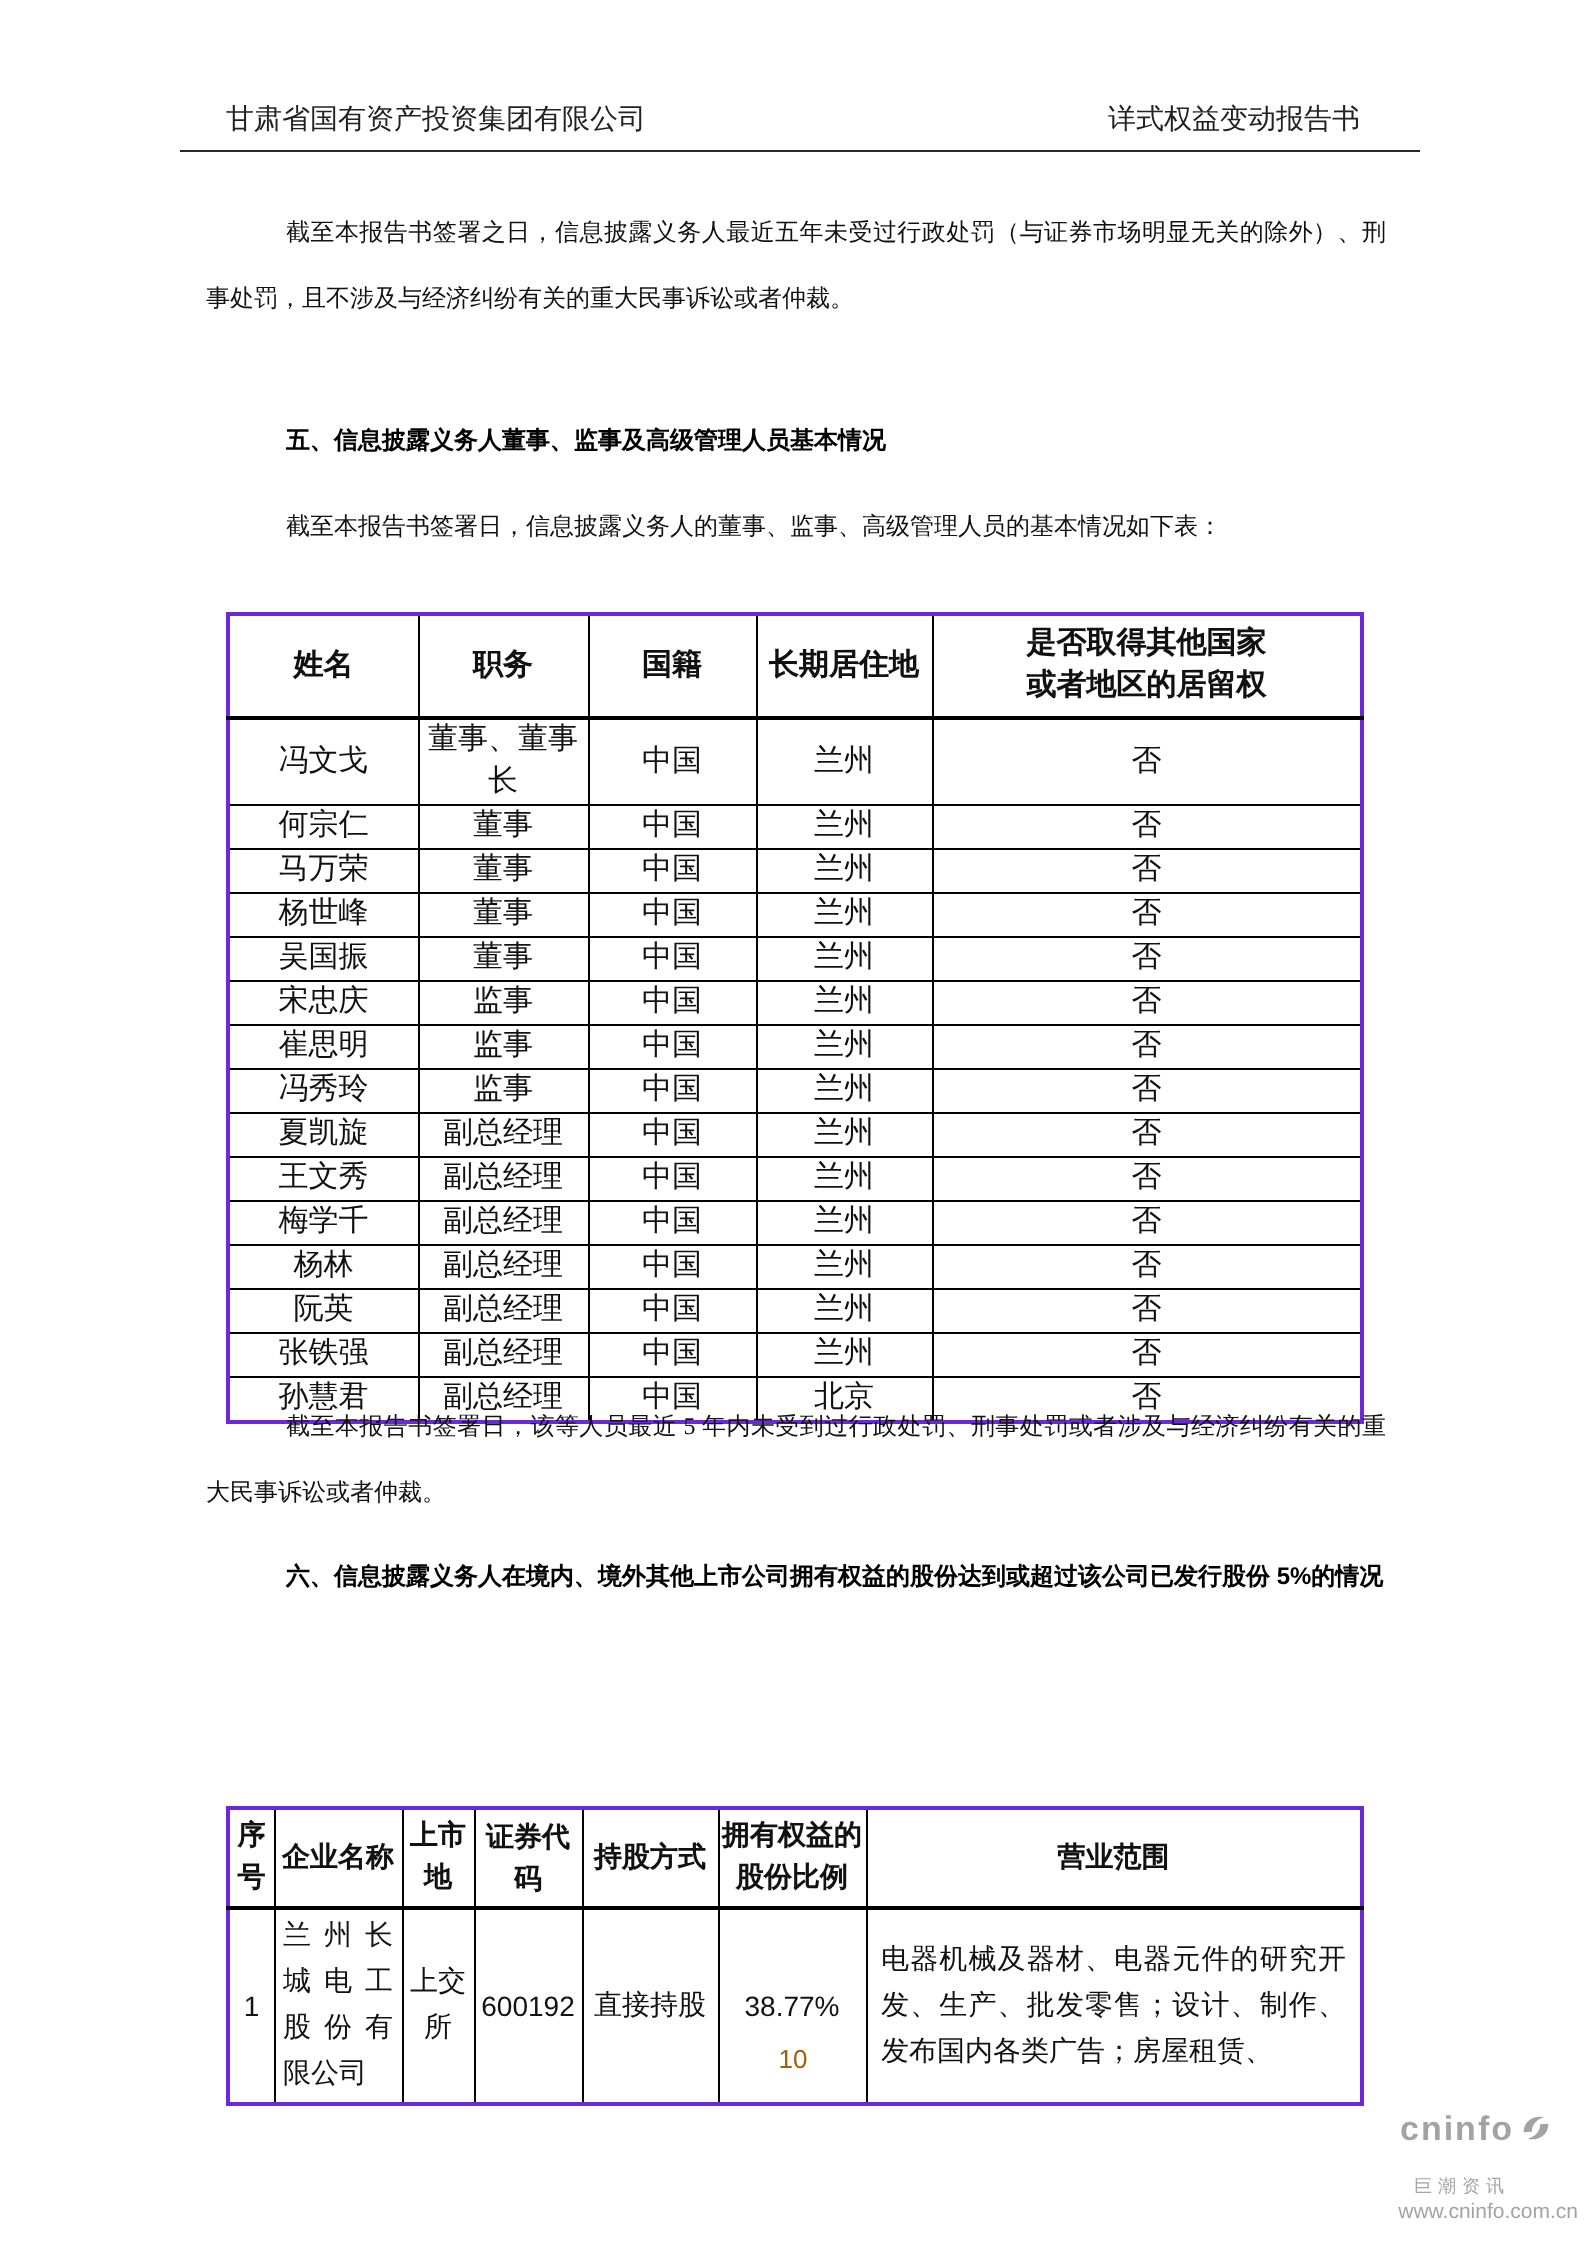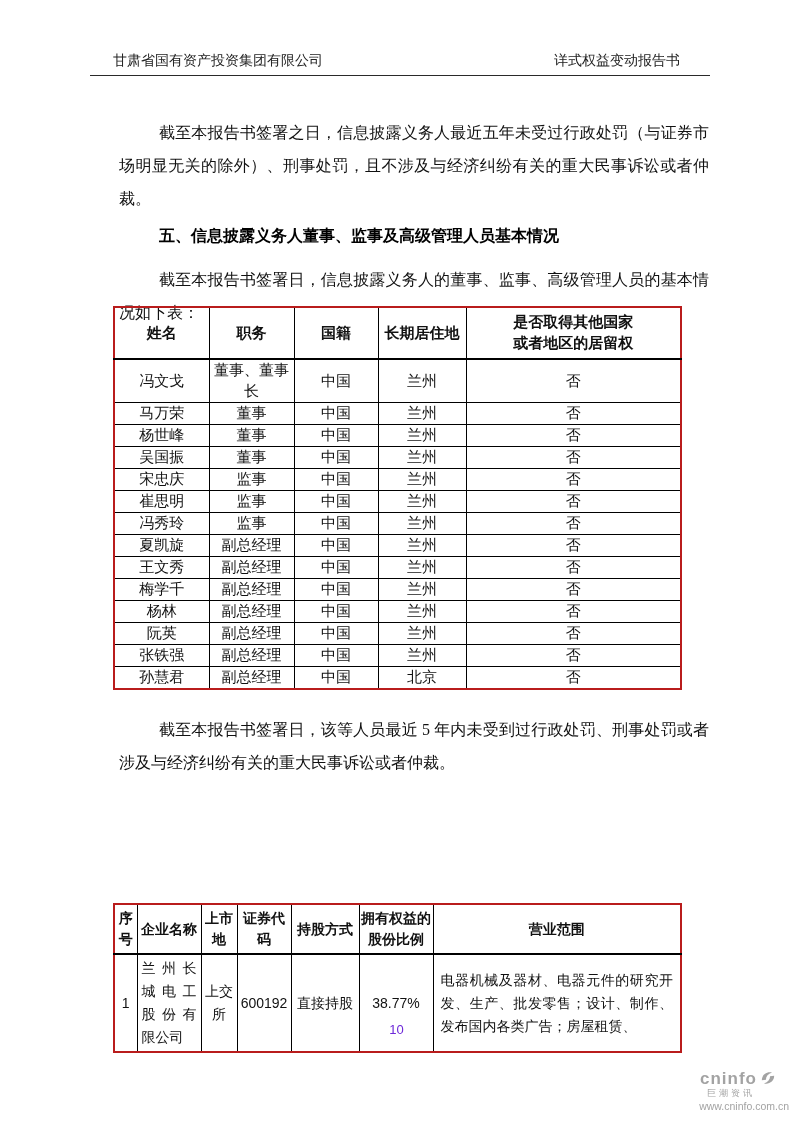--- a/index.html
+++ b/index.html
@@ -25,39 +25,39 @@
   }
   .hdr-rule {
     position: absolute;
     top: 75px; left: 90px; width: 620px;
     border-bottom: 1px solid #2a2a2a;
   }
   
   .para, .heading {
     position: absolute;
     left: 103px; width: 590px;
-    margin: 16px;
-    font-size: 16px;
+    margin: 0;
+    font-size: 12px;
     line-height: 33px;
     text-align: justify;
     text-indent: 40px;
   }
   .heading {
     font-weight: bold;
     font-family: "Liberation Sans", "DejaVu Sans", sans-serif;
     color: #000;
   }
   .heading.one-line { line-height: 22px; font-family: Liberation Serif, serif; }
   
   .doc-table {
     position: absolute;
     left: 113px; width: 567px;
     border-collapse: collapse;
     table-layout: fixed;
-    border: 2px solid #b91c1c;
+    border: 2px solid #6d28d9;
   }
   .doc-table th, .doc-table td { border: 1px solid #000; }
   .doc-table thead tr { border-bottom: 2px solid #000; }
   .doc-table th {
     font-weight: bold;
     text-align: center;
     vertical-align: middle;
     padding: 3px 1px;
     line-height: 21px;
   }
@@ -76,21 +76,21 @@
   .t2 td:nth-child(2) { text-align: justify; padding: 2px 4px; }
   .t2 td:nth-child(7) { text-align: justify; padding: 2px 7px; }
   .num { font-family: "Liberation Sans", "DejaVu Sans", sans-serif; }
   
   .pageno {
     position: absolute;
     top: 1022px; left: 0; width: 100%;
     text-align: center;
     font-size: 13px;
     font-family: "Liberation Sans", "DejaVu Sans", sans-serif;
-    color: #6d28d9;
+    color: #a16207;
   }
   .cninf {
     position: absolute;
     right: 4px; bottom: 11px;
     color: #a3a3a3;
     font-family: "Liberation Sans", "DejaVu Sans", sans-serif;
     text-align: right;
     line-height: 1;
   }
   .cninf .row1 {
@@ -102,21 +102,21 @@
   .cninf .brand {
     font-size: 17px;
     font-weight: bold;
     letter-spacing: 1px;
   }
   .cninf svg { margin-left: 2px; }
   .cninf .cn {
     font-size: 9px;
     letter-spacing: 3px;
     padding-right: 34px;
-    margin-top: 2px;
+    margin-top: 16px;
   }
   .cninf .url {
     font-size: 10.5px;
     margin-top: 3px;
   }
 </style>
 </head>
 <body>
 
 <div class="page">
@@ -152,20 +152,27 @@
     </thead>
     <tbody>
         <tr>
           <td>冯文戈</td>
           <td>董事、董事长</td>
           <td>中国</td>
           <td>兰州</td>
           <td>否</td>
         </tr>
         <tr>
+          <td>何宗仁</td>
+          <td>董事</td>
+          <td>中国</td>
+          <td>兰州</td>
+          <td>否</td>
+        </tr>
+        <tr>
           <td>马万荣</td>
           <td>董事</td>
           <td>中国</td>
           <td>兰州</td>
           <td>否</td>
         </tr>
         <tr>
           <td>杨世峰</td>
           <td>董事</td>
           <td>中国</td>
@@ -247,20 +254,21 @@
           <td>副总经理</td>
           <td>中国</td>
           <td>北京</td>
           <td>否</td>
         </tr>
       </tbody>
   </table>
 
   <p class="para" style="top:697px;">截至本报告书签署日，该等人员最近 5 年内未受到过行政处罚、刑事处罚或者涉及与经济纠纷有关的重大民事诉讼或者仲裁。</p>
 
+  <h3 class="heading" style="top:772px;">六、信息披露义务人在境内、境外其他上市公司拥有权益的股份达到或超过该公司已发行股份 5%的情况</h3>
 
 
   <table class="doc-table t2" style="top:903px;">
     <colgroup>
       <col style="width:23px">
         <col style="width:64px">
         <col style="width:36px">
         <col style="width:54px">
         <col style="width:68px">
         <col style="width:74px">

